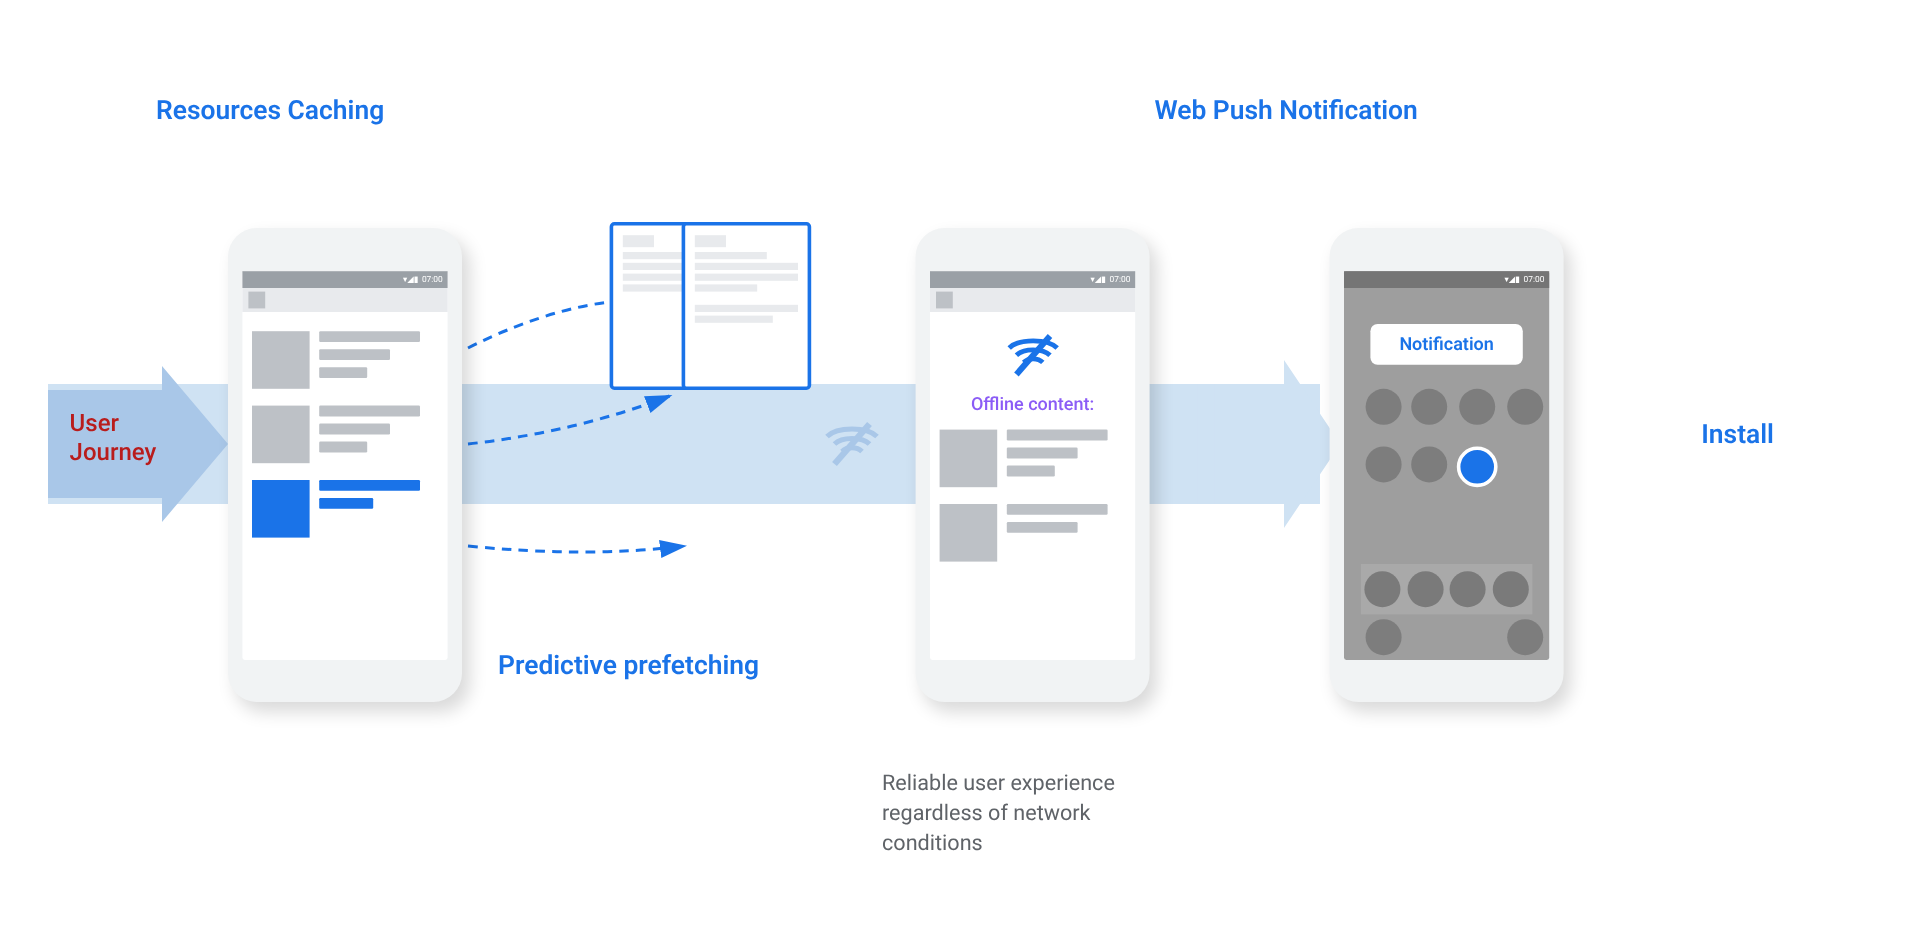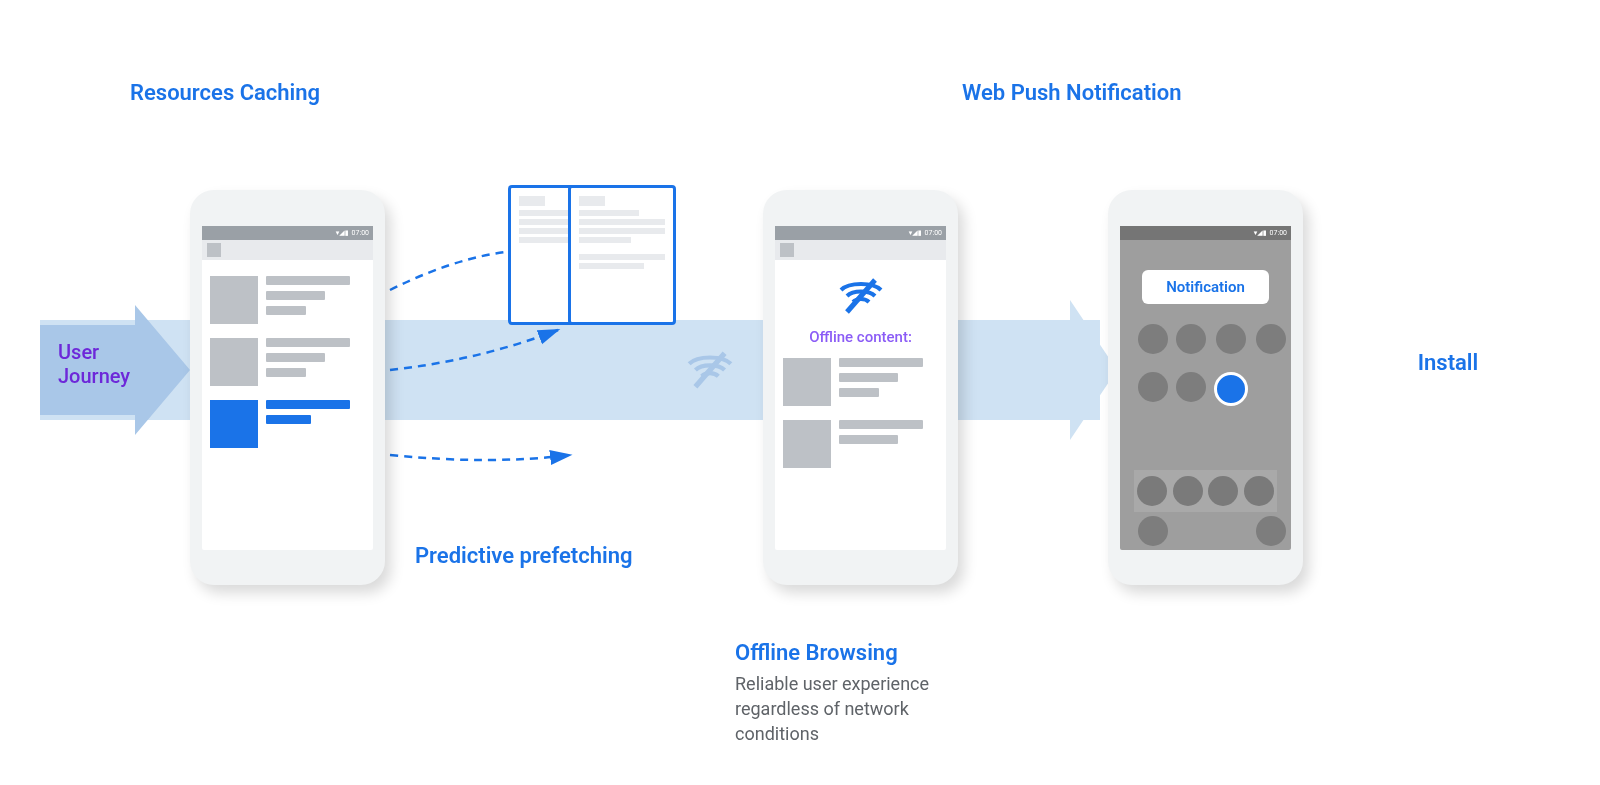--- a/index.html
+++ b/index.html
@@ -9,21 +9,21 @@
 .desc{font-size:18px;color:#5f6368;line-height:1.4}
 .caption{position:absolute;text-align:left}
 .caption-left{text-align:center}
 
 
 .flow-band{position:absolute;left:40px;top:320px;width:1060px;height:100px;background:#cfe2f3;z-index:1}
 
 
 .arrow-entry{position:absolute;left:40px;top:305px;width:150px;height:130px;z-index:2}
 .arrow-entry svg{width:100%;height:100%}
-.arrow-label{position:absolute;left:58px;top:340px;z-index:3;color:#6d28d9;font-size:20px;font-weight:500;line-height:1.2}
+.arrow-label{position:absolute;left:58px;top:340px;z-index:3;color:#b91c1c;font-size:20px;font-weight:500;line-height:1.2}
 
 
 .phone{position:absolute;width:195px;height:395px;border-radius:24px;background:#f1f3f4;box-shadow:6px 8px 14px rgba(0,0,0,.15);z-index:5;padding:12px}
 .phone-screen{position:absolute;top:36px;left:12px;right:12px;bottom:35px;background:#fff;border-radius:2px}
 .status-bar{position:absolute;top:0;left:0;right:0;height:14px;background:#9aa0a6;display:flex;justify-content:flex-end;align-items:center;gap:3px;padding-right:4px}
 .status-bar span{color:#fff;font-size:7px}
 .toolbar{position:absolute;top:14px;left:0;right:0;height:20px;background:#e8eaed}
 .toolbar::before{content:"";position:absolute;left:5px;top:3px;width:14px;height:14px;background:#bdc1c6}
 
 
@@ -199,21 +199,20 @@
         <div class="thumb"></div>
         <div class="lines">
           <div class="line med"></div>
           <div class="line short"></div>
         </div>
       </div>
   </div>
 </div>
 
 <div class="caption" style="left:735px;top:640px;width:260px">
-  <div class="title blue">Offline Browsing</div>
   <div class="desc">Reliable user experience regardless of network conditions</div>
 </div>
 
 <div class="dash-seg" style="left:975px"></div>
 <div class="dash-seg" style="left:998px"></div>
 <div class="dash-seg" style="left:1021px"></div>
 
 <div class="arrow-head2">
 <svg width="75" height="140" viewBox="0 0 75 140">
       <polygon points="0,25 28,25 28,0 75,70 28,140 28,115 0,115" fill="#cfe2f3"></polygon>

